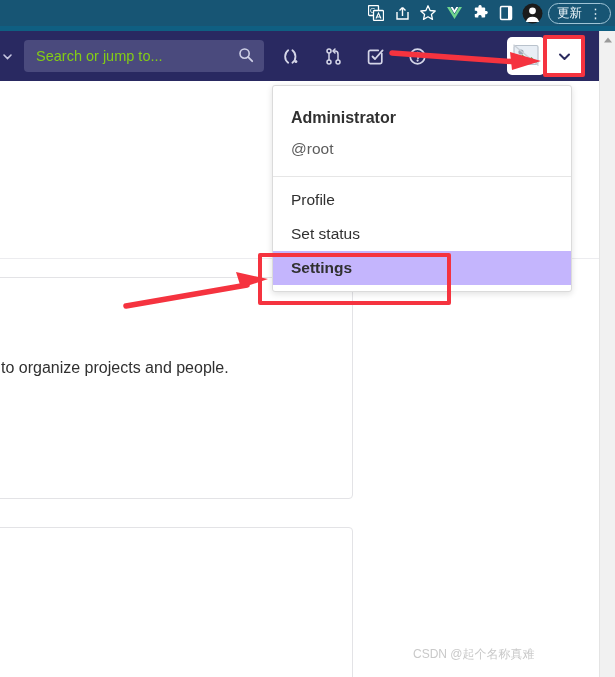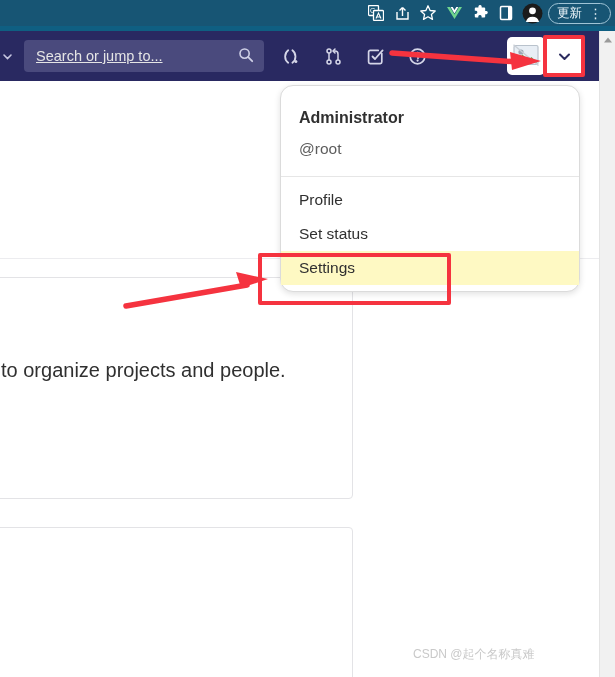--- a/index.html
+++ b/index.html
@@ -44,21 +44,21 @@
   }
   .nav-caret {
     width: 22px; height: 50px; display: flex; align-items: center;
     justify-content: center; color: #c5c5e0; margin-left: -4px;
   }
   .search-box {
     width: 240px; height: 32px; background: #4a4a7d; border-radius: 4px;
     display: flex; align-items: center; padding: 0 10px 0 12px;
     margin-left: 6px; color: #bfbfd9; font-size: 14.5px;
   }
-  .search-box .ph { flex: 1; color: #e5e5e5; font-size: 14.5px; text-decoration: underline; }
+  .search-box .ph { flex: 1; color: #84cc16; font-size: 14.5px; }
   .nav-icons { display: flex; align-items: center; margin-left: 16px; gap: 20px; }
   .nav-icon { width: 22px; height: 22px; color: #d5d6e8;
               display: flex; align-items: center; justify-content: center; }
   .avatar-wrap {
     position: absolute; left: 507px; top: 37px;
     width: 38px; height: 38px; background: #ffffff; border-radius: 5px;
     display: flex; align-items: center; justify-content: center;
   }
   .avatar-broken { width: 26px; height: 24px; }
   .caret-btn {
@@ -81,46 +81,46 @@
   
   .content { position: absolute; left: 0; top: 81px; width: 599px; bottom: 0; background: #fff; }
   .hdivider { position: absolute; left: 0; top: 177px; width: 599px; height: 1px; background: #ececef; }
   .card {
     position: absolute; background: #ffffff;
     border: 1px solid #e3e3e6; border-radius: 4px;
   }
   .card-a { left: -120px; top: 196px; width: 473px; height: 222px; }
   .card-b { left: -120px; top: 446px; width: 473px; height: 231px; }
   .card-text {
-    position: absolute; left: 120px; font-size: 20px; color: #303030;
+    position: absolute; left: 120px; font-size: 16px; color: #303030;
     white-space: nowrap;
   }
   .card-a .card-text { top: 81px; }
 
   .watermark {
     position: absolute; left: 413px; top: 646px;
     font-size: 12px; color: #c9c9c9; white-space: nowrap;
   }
 
   
   .dropdown {
-    position: absolute; left: 280px; top: 85px; width: 300px;
-    background: #ffffff; border: 1px solid #dbdbdb; border-radius: 13px;
+    position: absolute; left: 272px; top: 85px; width: 300px;
+    background: #ffffff; border: 1px solid #dbdbdb; border-radius: 3px;
     box-shadow: 0 2px 6px rgba(0,0,0,0.12);
   }
   .dd-head { padding: 20px 18px 16px 18px; border-bottom: 1px solid #e6e6e6; }
   .dd-name { font-size: 16px; font-weight: bold; color: #303030; line-height: 1.45; }
   .dd-handle { font-size: 15.5px; color: #5c5c5c; line-height: 1.5; margin-top: 8px; }
   .dd-group { padding: 6px 0; }
   .dd-group.bordered { border-top: 1px solid #e6e6e6; }
   .dd-item {
     height: 34px; display: flex; align-items: center;
     padding-left: 18px; font-size: 15.5px; color: #303030;
   }
-  .dd-item.active { background: #fef9c3; }
+  .dd-item.active { background: #c4b5fd; font-weight: bold; }
 
   
   .hl-rect {
     position: absolute; border: 4px solid #f5333f; border-radius: 2px;
     pointer-events: none;
   }
   .hl-settings { left: 258px; top: 253px; width: 193px; height: 52px; }
   .hl-caret { left: 543px; top: 35px; width: 42px; height: 42px; border-width: 4px; }
   .arrow-svg { position: absolute; left: 0; top: 0; width: 615px; height: 677px; pointer-events: none; }
 </style>

